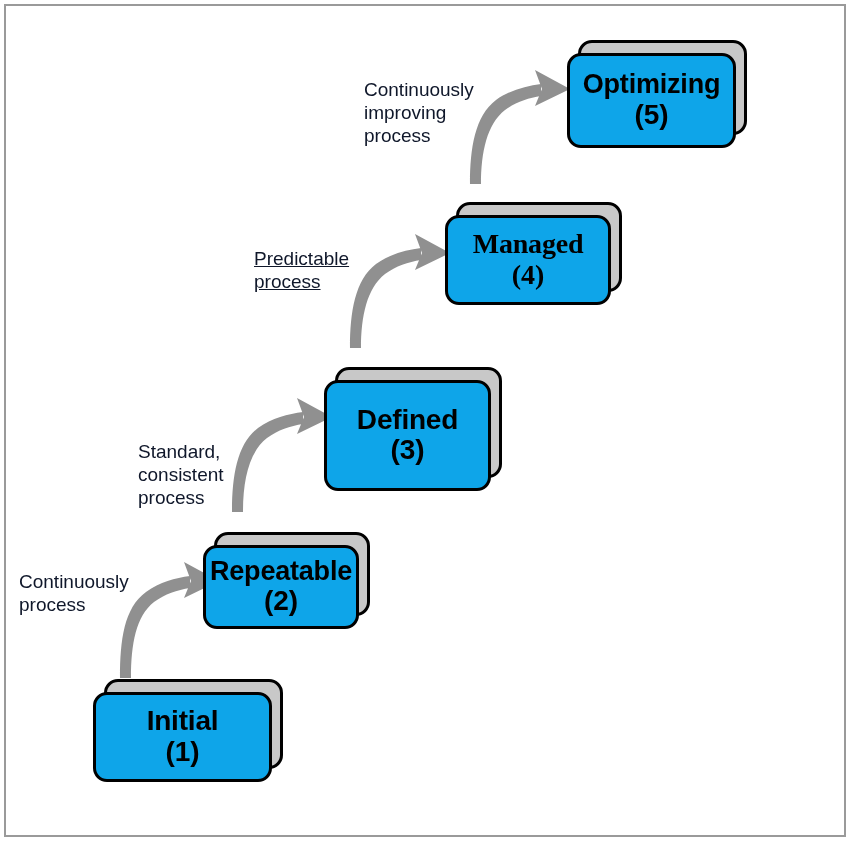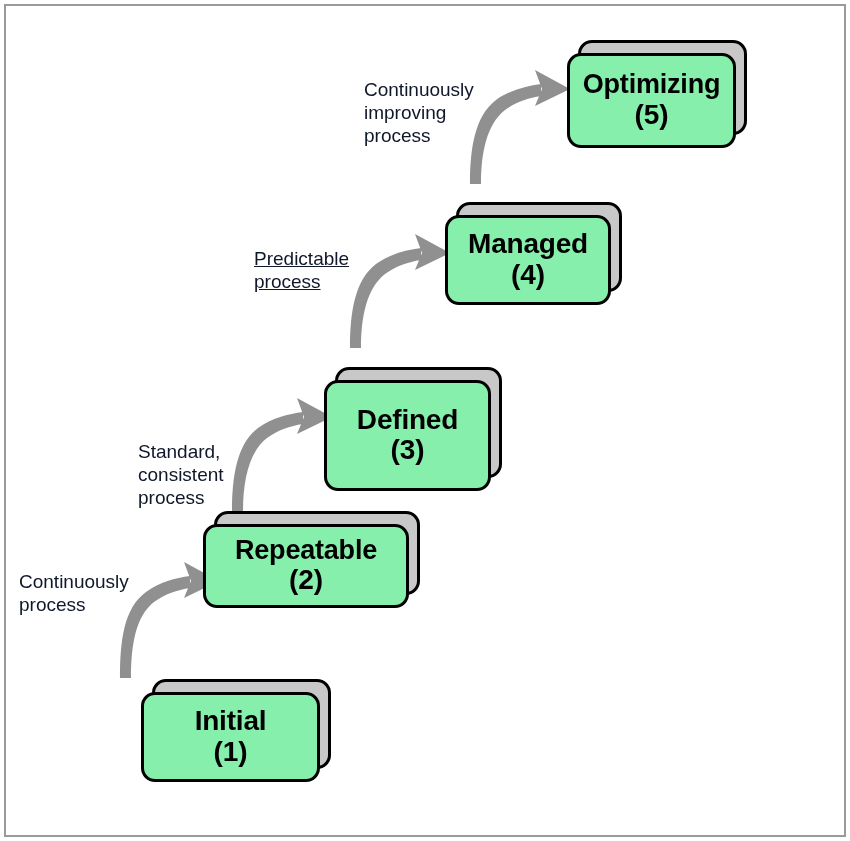--- a/index.html
+++ b/index.html
@@ -56,21 +56,21 @@
     border: 3px solid #000000;
     border-radius: 14px;
     box-sizing: border-box;
   }
   .stage .card-front {
     position: absolute;
     left: 0;
     top: 0;
     width: 100%;
     height: 100%;
-    background: #86efac;
+    background: #0ea5e9;
     border: 3px solid #000000;
     border-radius: 14px;
     box-sizing: border-box;
     display: flex;
     flex-direction: column;
     align-items: center;
     justify-content: center;
   }
   .stage-name {
     font-weight: bold;
@@ -82,24 +82,24 @@
   }
   .stage-level {
     font-weight: bold;
     font-size: 28px;
     color: #000000;
     line-height: 1.15;
     white-space: nowrap;
   }
 
   
-  #stage-initial     { left: 93px;  top: 692px; width: 179px; height: 90px; margin-left: 48px; }
-  #stage-repeatable  { left: 203px; top: 524px; width: 206px; height: 84px; }
+  #stage-initial     { left: 93px;  top: 692px; width: 179px; height: 90px; }
+  #stage-repeatable  { left: 203px; top: 545px; width: 156px; height: 84px; }
   #stage-defined     { left: 324px; top: 380px; width: 167px; height: 111px; }
-  #stage-managed     { left: 445px; top: 215px; width: 166px; height: 90px; }
+  #stage-managed     { left: 445px; top: 215px; width: 166px; height: 90px; font-family: Liberation Serif, serif; }
   #stage-optimizing  { left: 567px; top: 53px;  width: 169px; height: 95px; }
 
   #stage-repeatable .stage-name { font-size: 27px; }
   #stage-optimizing .stage-name { font-size: 27px; }
 
   
   .transition-label {
     position: absolute;
     font-size: 19px;
     color: #0f172a;

